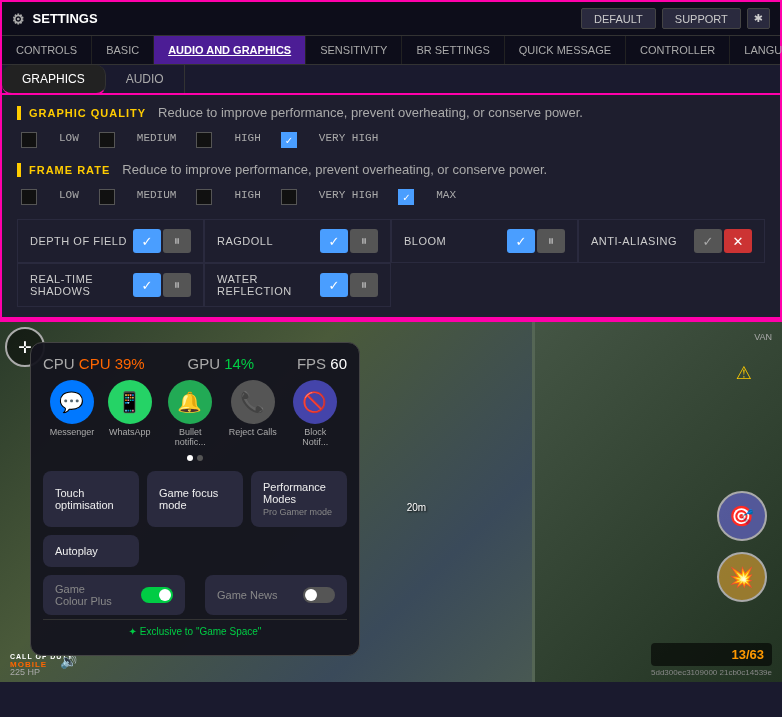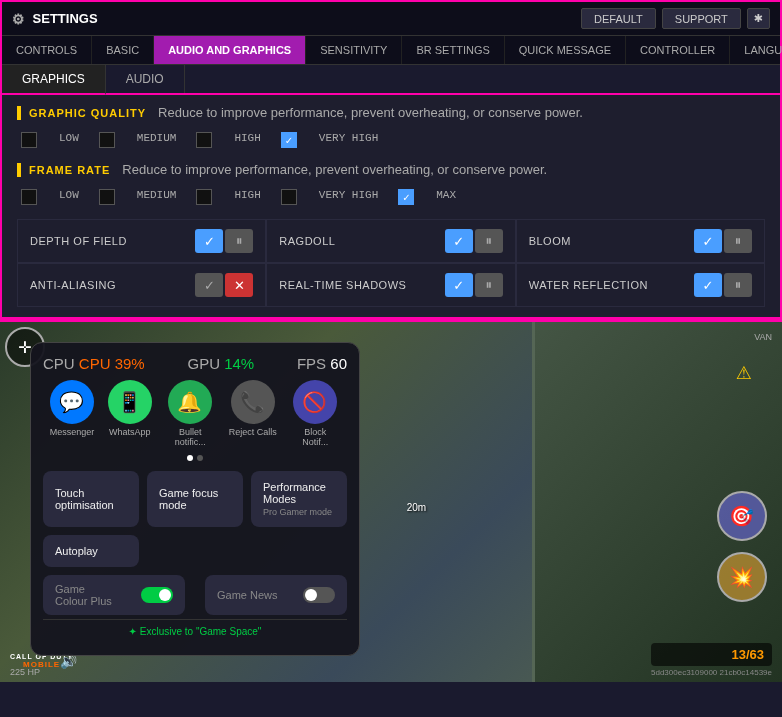--- a/index.html
+++ b/index.html
@@ -28,29 +28,29 @@
 
     
     .nav-tabs {
       display: flex; background: #0d0d1a; border-bottom: 1px solid #333;
     }
     .nav-tab {
       padding: 8px 14px; color: #aaa; font-size: 11px; cursor: pointer;
       text-transform: uppercase; border-right: 1px solid #222;
       white-space: nowrap;
     }
-    .nav-tab.active { background: #a21caf; color: #fff; font-weight: bold; }
+    .nav-tab.active { background: #4c1d95; color: #fff; font-weight: bold; text-decoration: underline; }
 
     
     .sub-tabs { display: flex; background: #1a1a2e; border-bottom: 2px solid #ff00aa; }
     .sub-tab {
       padding: 7px 20px; color: #aaa; font-size: 12px; cursor: pointer;
       text-transform: uppercase; border-right: 1px solid #333;
     }
-    .sub-tab.active { background: #222; color: #fff; border-bottom: 2px solid #ff00aa; margin-bottom: -2px; }
+    .sub-tab.active { background: #222; color: #fff; border-bottom: 2px solid #ff00aa; margin-bottom: -2px; border-radius: 10px; }
 
     
     .content-area { background: #1e1e2e; padding: 10px 15px; }
 
     
     .section-label {
       display: flex; align-items: center; gap: 8px; margin-bottom: 6px;
     }
     .section-bar { width: 4px; height: 14px; background: #ffcc00; display: inline-block; }
     .section-title { color: #ffcc00; font-size: 11px; font-weight: bold; letter-spacing: 1px; text-transform: uppercase; }
@@ -72,21 +72,21 @@
     .toggle-pair { display: flex; gap: 2px; }
     .toggle-btn {
       width: 28px; height: 24px; display: flex; align-items: center; justify-content: center;
       font-size: 13px; cursor: pointer; border-radius: 3px;
     }
     .toggle-on { background: #4a9eff; color: #fff; }
     .toggle-off { background: #555; color: #aaa; }
 
     
     .settings-grid {
-      display: grid; grid-template-columns: 1fr 1fr 1fr; gap: 0;
+      display: grid; grid-template-columns: 1fr 1fr 1fr 1fr; gap: 0;
     }
     .setting-row {
       display: flex; align-items: center; justify-content: space-between;
       padding: 9px 12px; border: 1px solid #2a2a3e; border-collapse: collapse;
     }
     .setting-name { color: #ccc; font-size: 11px; text-transform: uppercase; letter-spacing: 0.5px; }
 
     
     .game-area {
       position: relative; width: 782px; height: 360px;
@@ -415,21 +415,21 @@
         <div class="toggle-switch off"></div>
       </div>
     </div>
 
     <div class="exclusive-banner">✦ Exclusive to "Game Space"</div>
   </div>
 
   <div class="hud-bottom">
     <div class="callofduty-logo">
       <div style="font-size:7px;letter-spacing:1px;">CALL OF DUTY</div>
-      <div style="font-size:8px;color:#ff6600;text-align:center;">MOBILE</div>
+      <div style="font-size:8px;color:#ff6600;">MOBILE</div>
     </div>
     <div class="sound-icon-hud">🔊</div>
     <div class="hud-bottom-center">
       <div style="color:#aaa;font-size:9px;">
         <span>225</span>
         <span>HP</span>
       </div>
     </div>
     <div class="hud-bottom-right">
       <div class="ammo-display">13/63</div>

